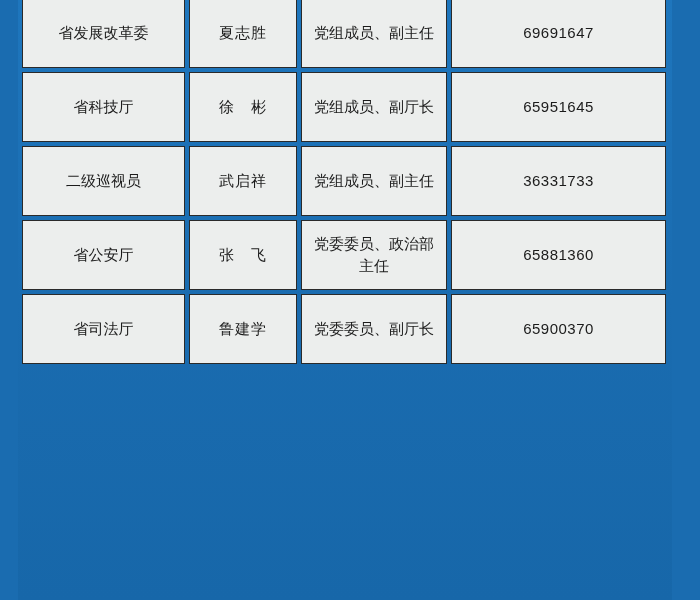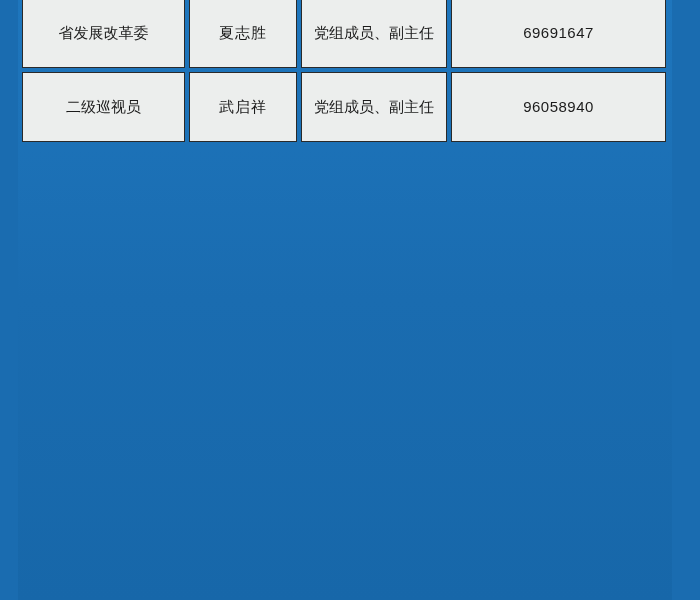--- a/index.html
+++ b/index.html
@@ -91,24 +91,49 @@
       <tbody>
           <tr>
             <td class="col-dept">省发展改革委</td>
             <td class="col-name">夏志胜</td>
             <td class="col-title">
               <span class="cell-line">党组成员、副主任</span>
             </td>
             <td class="col-phone">69691647</td>
           </tr>
           <tr>
+            <td class="col-dept">省科技厅</td>
+            <td class="col-name">徐　彬</td>
+            <td class="col-title">
+              <span class="cell-line">党组成员、副厅长</span>
+            </td>
+            <td class="col-phone">65951645</td>
+          </tr>
+          <tr>
             <td class="col-dept">二级巡视员</td>
             <td class="col-name">武启祥</td>
             <td class="col-title">
               <span class="cell-line">党组成员、副主任</span>
             </td>
-            <td class="col-phone">96058940</td>
+            <td class="col-phone">36331733</td>
+          </tr>
+          <tr>
+            <td class="col-dept">省公安厅</td>
+            <td class="col-name">张　飞</td>
+            <td class="col-title">
+              <span class="cell-line">党委委员、政治部</span>
+              <span class="cell-line">主任</span>
+            </td>
+            <td class="col-phone">65881360</td>
+          </tr>
+          <tr>
+            <td class="col-dept">省司法厅</td>
+            <td class="col-name">鲁建学</td>
+            <td class="col-title">
+              <span class="cell-line">党委委员、副厅长</span>
+            </td>
+            <td class="col-phone">65900370</td>
           </tr>
         </tbody>
     </table>
   </div>
 
 </div>
 
 </body></html>

